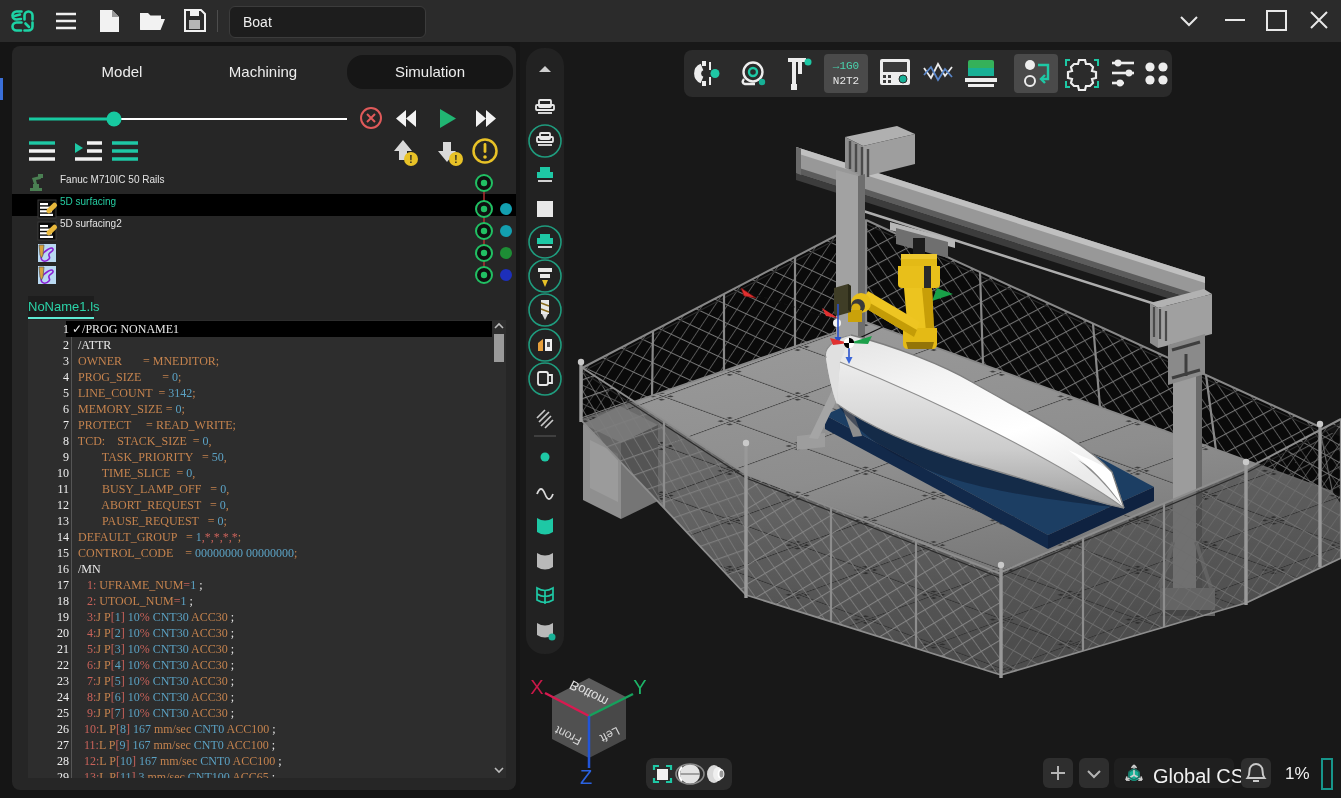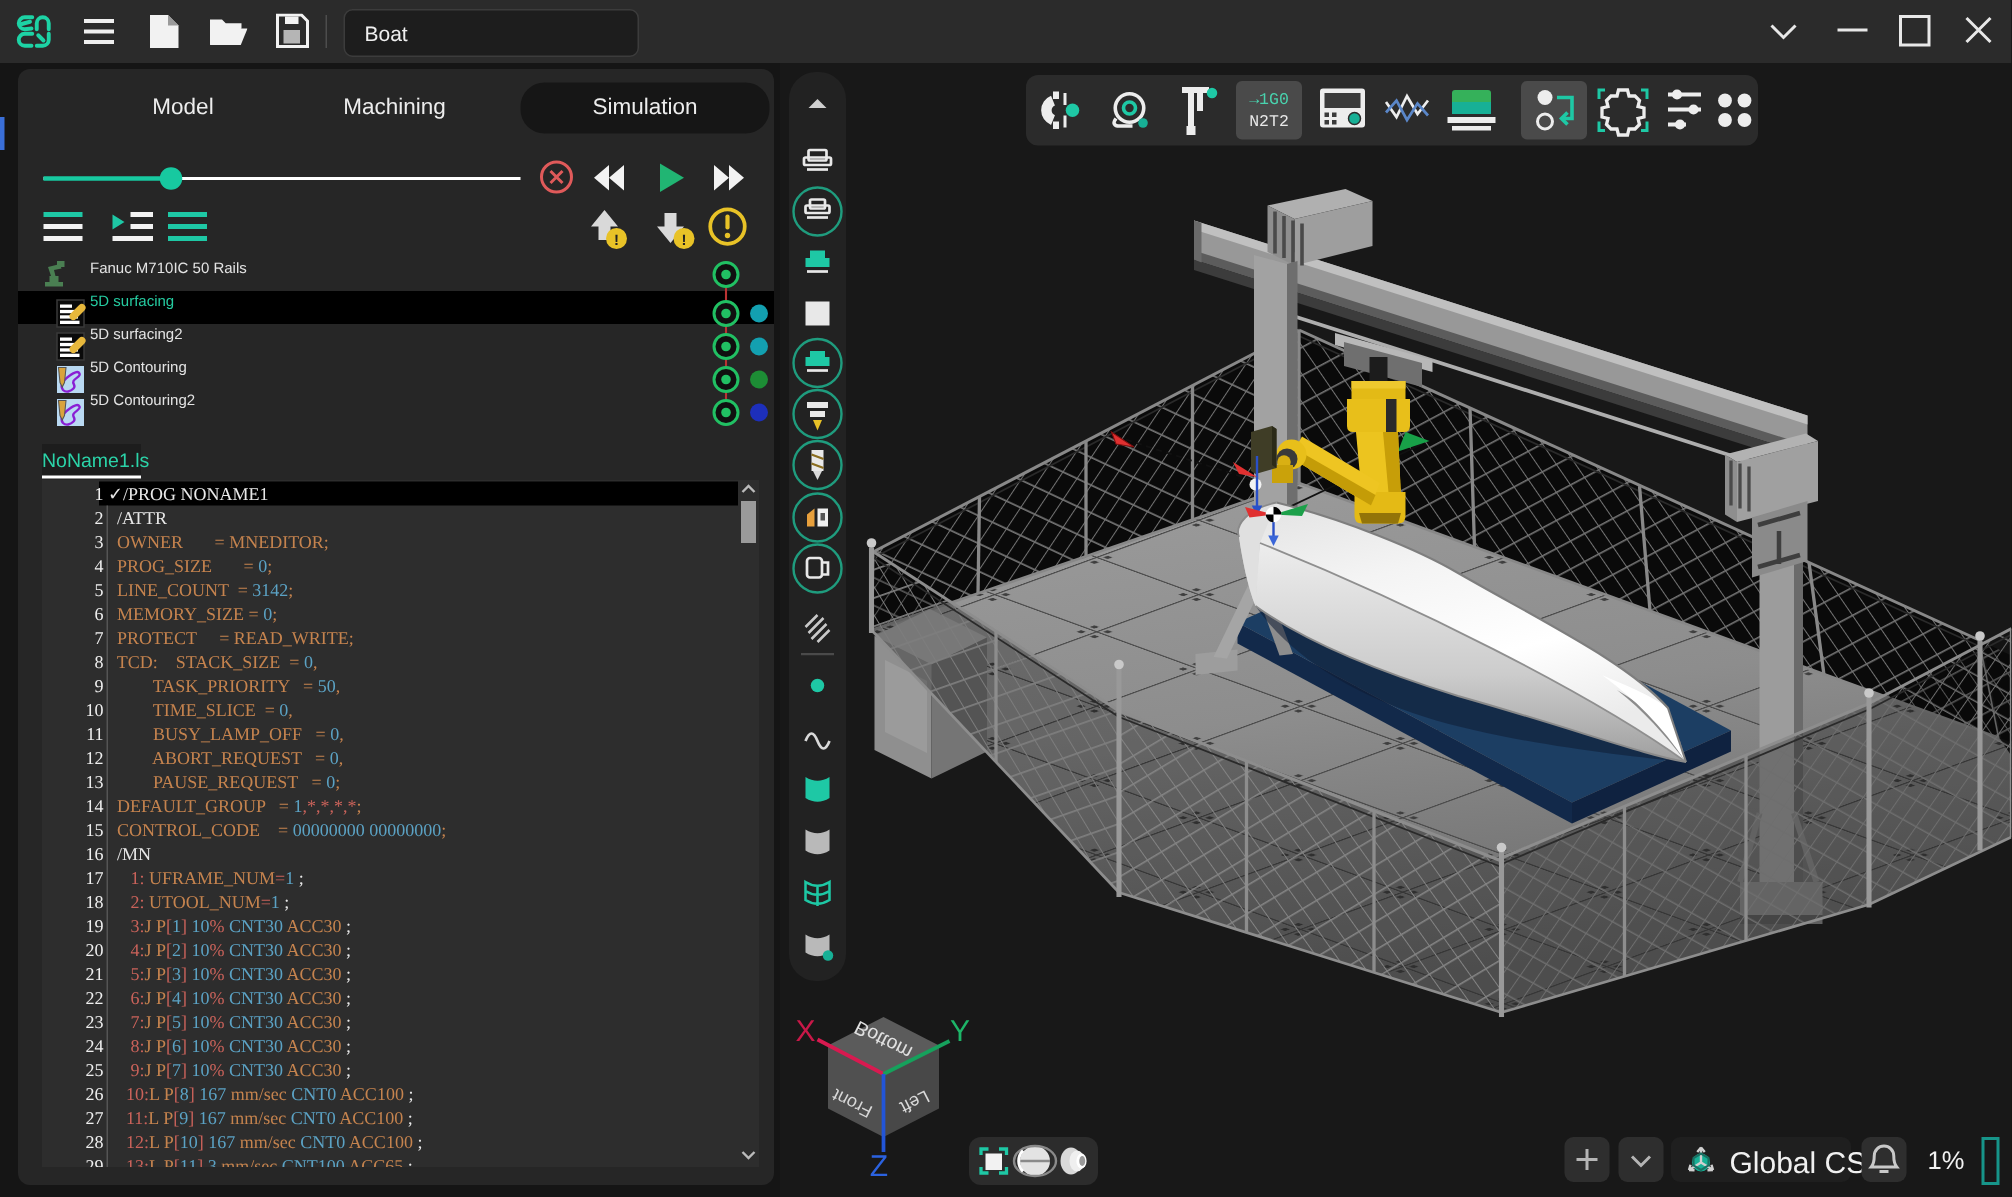--- a/index.html
+++ b/index.html
@@ -10,21 +10,21 @@
   #boatbox{position:absolute;left:229px;top:6px;width:182px;height:30px;background:#1d1d1d;border:1px solid #3c3c3c;border-radius:6px;color:#efefef;font-size:14px;line-height:30px;padding-left:13px;}
   
   #lpanel{position:absolute;left:12px;top:46px;width:504px;height:744px;background:#262626;border-radius:8px;}
   .tab{position:absolute;top:9px;height:34px;line-height:34px;color:#ededed;font-size:15px;text-align:center;}
   #tab-sim{left:335px;width:166px;background:#161616;border-radius:16px;}
   .tree{position:absolute;left:0;width:504px;height:22px;font-size:10px;color:#e3e3e3;}
   .tree .lbl{position:absolute;left:48px;top:2px;}
   .sel{background:#000;}
   .sel .lbl{color:#25cba0;}
   
-  #codetab{position:absolute;left:16px;top:250px;width:66px;height:21px;background:#1d1d1d;color:#2bd3a8;font-size:13px;text-align:center;line-height:21px;border-bottom:2px solid #ffffff;}
+  #codetab{position:absolute;left:16px;top:250px;width:66px;height:21px;background:#1d1d1d;color:#2bd3a8;font-size:13px;text-align:center;line-height:21px;border-bottom:2px solid #5eead4;}
   #codebox{position:absolute;left:16px;top:274px;width:478px;height:458px;background:#2d2d2d;overflow:hidden;}
   #code{position:absolute;left:16px;top:0;font-family:Liberation Serif, serif;font-size:12px;line-height:16px;white-space:pre;color:#e8e8e8;margin:1px;}
   .ln{display:inline-block;width:24px;text-align:right;color:#efefef;}
   .o{color:#c5834e;} .b{color:#5ba2c4;} .r{color:#c9625a;} .w{color:#e8e8e8;}
   #line1bg{position:absolute;left:38px;top:1px;width:426px;height:16px;background:#000;}
   
   #vp{position:absolute;left:520px;top:42px;width:821px;height:756px;background:#181818;}
   #vp .abs{z-index:2;}
   #scene{z-index:1 !important;}
 </style></head>
@@ -114,26 +114,20 @@
     </svg>
 
     <div class="tree" style="top:126px;">
         <span class="lbl">Fanuc M710IC 50 Rails</span>
       </div>
     <div class="tree sel" style="top:148px;">
         <span class="lbl">5D surfacing</span>
       </div>
     <div class="tree" style="top:170px;">
         <span class="lbl">5D surfacing2</span>
-      </div>
-    <div class="tree" style="top:192px;">
-        <span class="lbl">5D Contouring</span>
-      </div>
-    <div class="tree" style="top:214px;">
-        <span class="lbl">5D Contouring2</span>
       </div>
     <svg class="abs" style="left:0;top:126px" width="504" height="112" viewBox="0 0 504 112">
       <line x1="472" y1="11" x2="472" y2="105" stroke="#b33" stroke-width="1.4"></line>
       <g>
         <circle cx="472" cy="11" r="8" fill="#101010" stroke="#21c063" stroke-width="2"></circle>
           <circle cx="472" cy="11" r="3.2" fill="#21c063"></circle>
         <circle cx="472" cy="37" r="8" fill="#101010" stroke="#21c063" stroke-width="2"></circle>
           <circle cx="472" cy="37" r="3.2" fill="#21c063"></circle>
         <circle cx="472" cy="59" r="8" fill="#101010" stroke="#21c063" stroke-width="2"></circle>
           <circle cx="472" cy="59" r="3.2" fill="#21c063"></circle>

